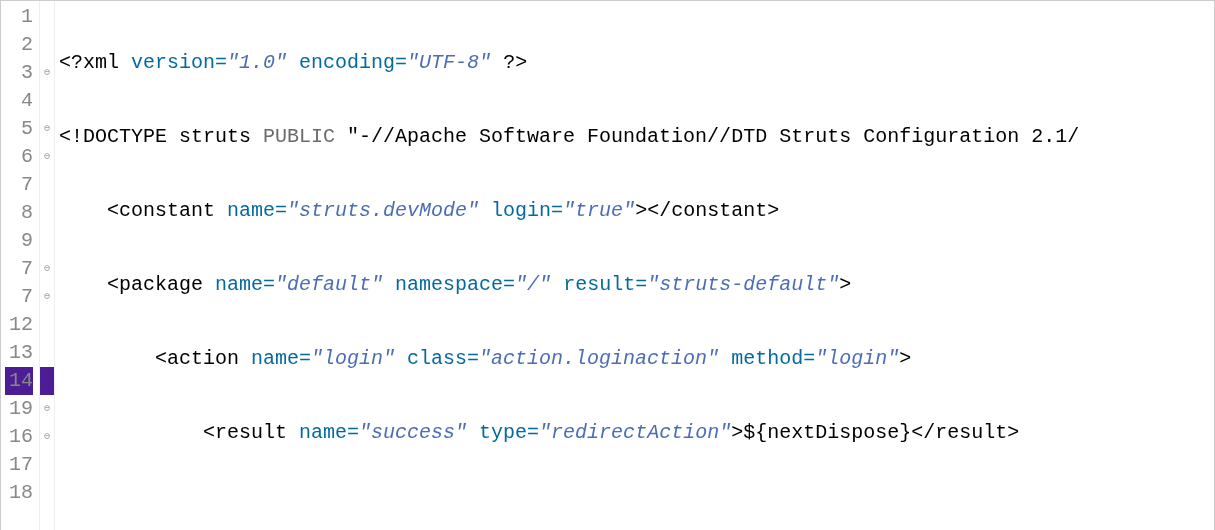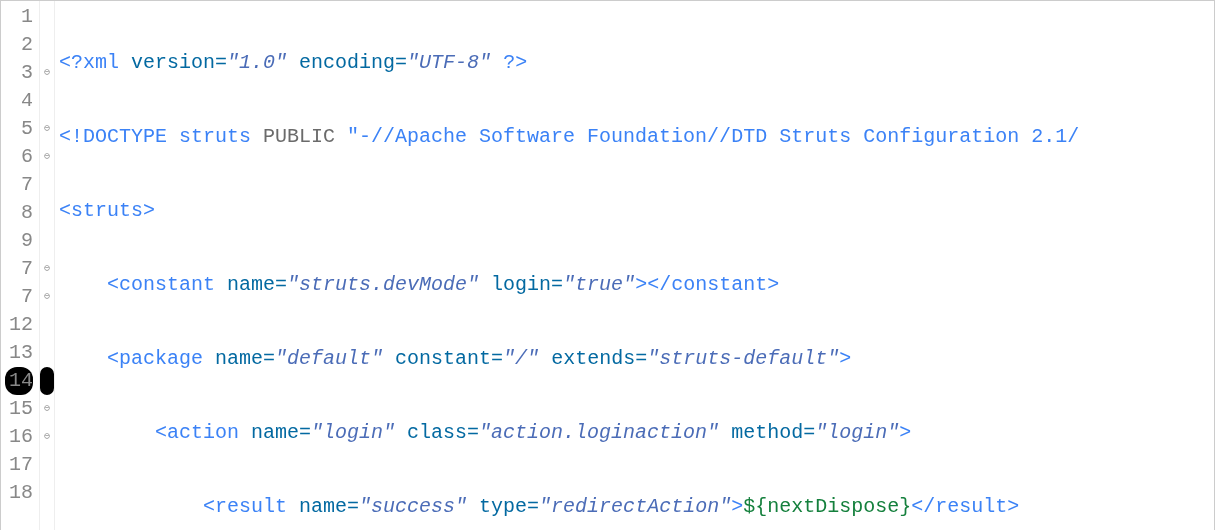--- a/index.html
+++ b/index.html
@@ -36,28 +36,27 @@
   .lines {
     flex: 1;
     padding: 2px 4px;
     white-space: pre;
   }
   .row {
     height: 28px;
     line-height: 28px;
   }
   .row.current {
-    background: #000000;
-    border-radius: 12px;
+    background: #4c1d95;
   }
-  .tag { color: #3b82f6; }
+  .tag { color: #000000; }
   .kw { color: #6b6b6b; font-family: Liberation Mono, monospace; }
   .attr { color: #0369a1; }
   .str { color: #4b6cb7; font-style: italic; }
-  .dark { color: #15803d; }
+  .dark { color: #000000; }
   .fold-mark { color: #999; }
 </style>
 </head>
 <body>
 
 <div class="editor">
   <div class="gutter">
     <div class="row">1</div>
     <div class="row">2</div>
     <div class="row">3</div>
@@ -65,21 +64,21 @@
     <div class="row">5</div>
     <div class="row">6</div>
     <div class="row">7</div>
     <div class="row">8</div>
     <div class="row">9</div>
     <div class="row">7</div>
     <div class="row">7</div>
     <div class="row">12</div>
     <div class="row">13</div>
     <div class="row current">14</div>
-    <div class="row">15</div>
+    <div class="row">19</div>
     <div class="row">16</div>
     <div class="row">17</div>
     <div class="row">18</div>
   </div>
   <div class="fold">
     <div class="row fold-mark"></div>
     <div class="row fold-mark"></div>
     <div class="row fold-mark">⊖</div>
     <div class="row fold-mark"></div>
     <div class="row fold-mark">⊖</div>
@@ -93,23 +92,22 @@
     <div class="row fold-mark"></div>
     <div class="row current fold-mark"></div>
     <div class="row fold-mark">⊖</div>
     <div class="row fold-mark">⊖</div>
     <div class="row fold-mark"></div>
     <div class="row fold-mark"></div>
   </div>
   <div class="lines">
     <div class="row"><span class="tag">&lt;?xml</span> <span class="attr">version=</span><span class="str">"1.0"</span> <span class="attr">encoding=</span><span class="str">"UTF-8"</span> <span class="tag">?&gt;</span></div>
     <div class="row"><span class="tag">&lt;!DOCTYPE struts </span><span class="kw">PUBLIC </span><span class="tag">"-//Apache Software Foundation//DTD Struts Configuration 2.1/</span></div>
-    <div class="row"><span class="tag">&lt;struts&gt;</span></div>
     <div class="row">    <span class="tag">&lt;constant</span><span class="attr"> name=</span><span class="str">"struts.devMode"</span><span class="attr"> login=</span><span class="str">"true"</span><span class="tag">&gt;&lt;/constant&gt;</span></div>
-    <div class="row">    <span class="tag">&lt;package</span><span class="attr"> name=</span><span class="str">"default"</span><span class="attr"> constant=</span><span class="str">"/"</span><span class="attr"> extends=</span><span class="str">"struts-default"</span><span class="tag">&gt;</span></div>
+    <div class="row">    <span class="tag">&lt;package</span><span class="attr"> name=</span><span class="str">"default"</span><span class="attr"> namespace=</span><span class="str">"/"</span><span class="attr"> result=</span><span class="str">"struts-default"</span><span class="tag">&gt;</span></div>
     <div class="row">        <span class="tag">&lt;action</span><span class="attr"> name=</span><span class="str">"login"</span><span class="attr"> class=</span><span class="str">"action.loginaction"</span><span class="attr"> method=</span><span class="str">"login"</span><span class="tag">&gt;</span></div>
     <div class="row">            <span class="tag">&lt;result</span><span class="attr"> name=</span><span class="str">"success"</span><span class="attr"> type=</span><span class="str">"redirectAction"</span><span class="tag">&gt;</span><span class="dark">${nextDispose}</span><span class="tag">&lt;/result&gt;</span></div>
     
     
     
     
     
     
     
     

